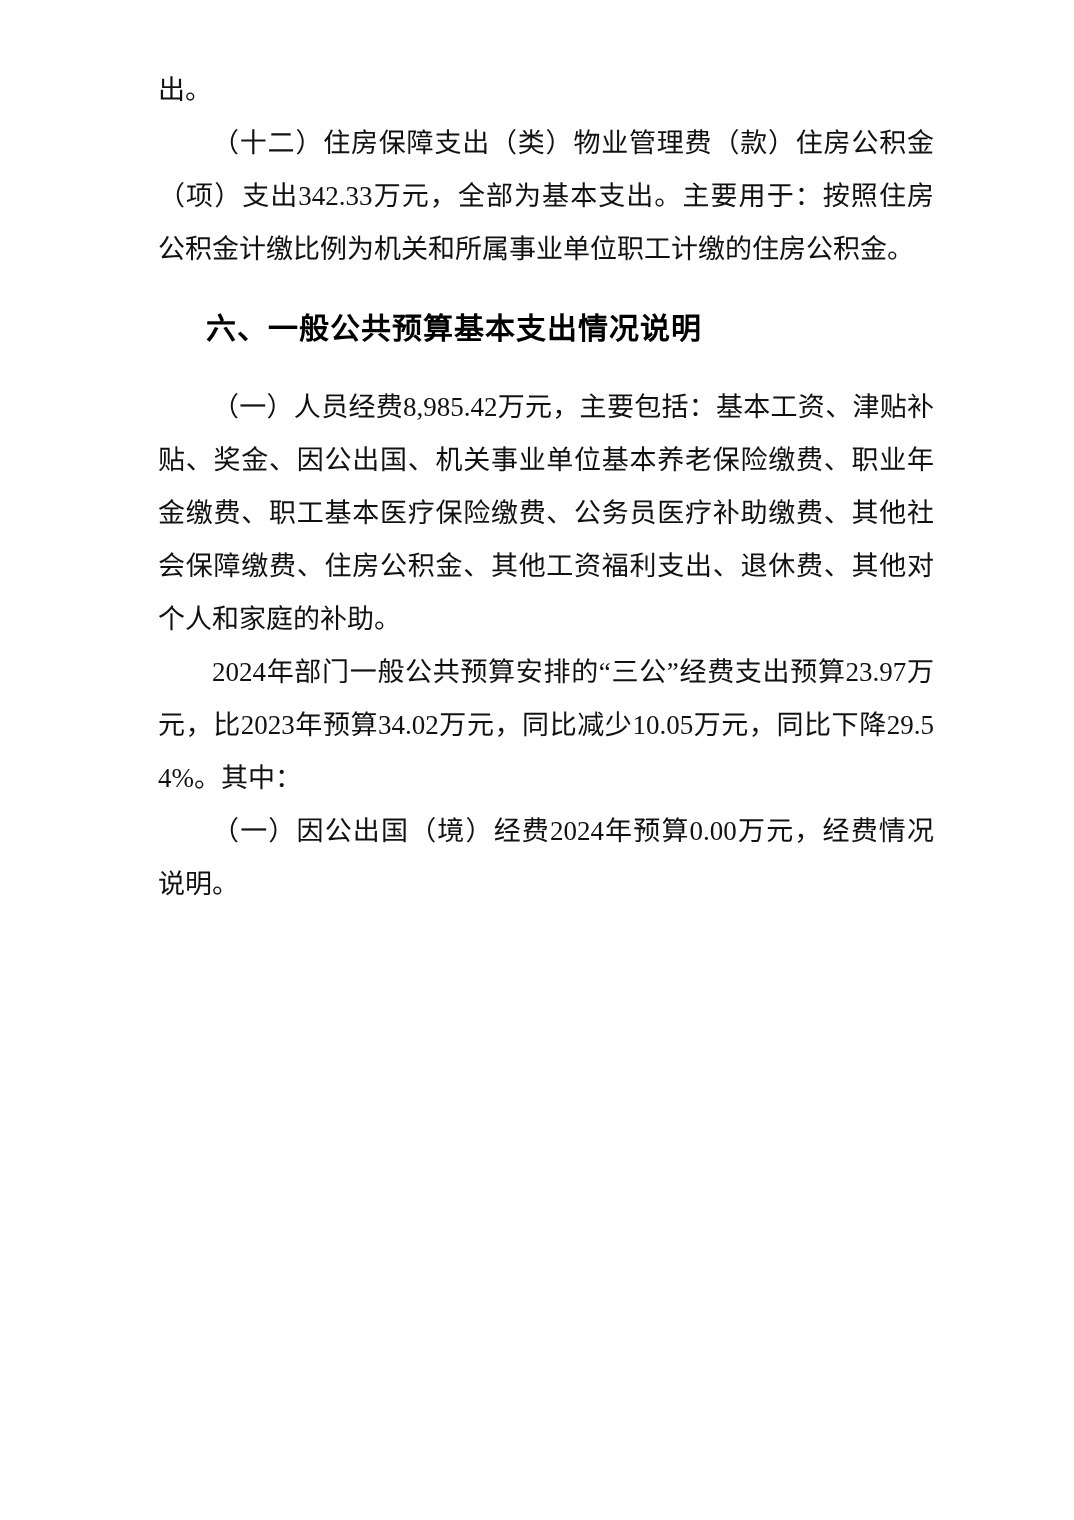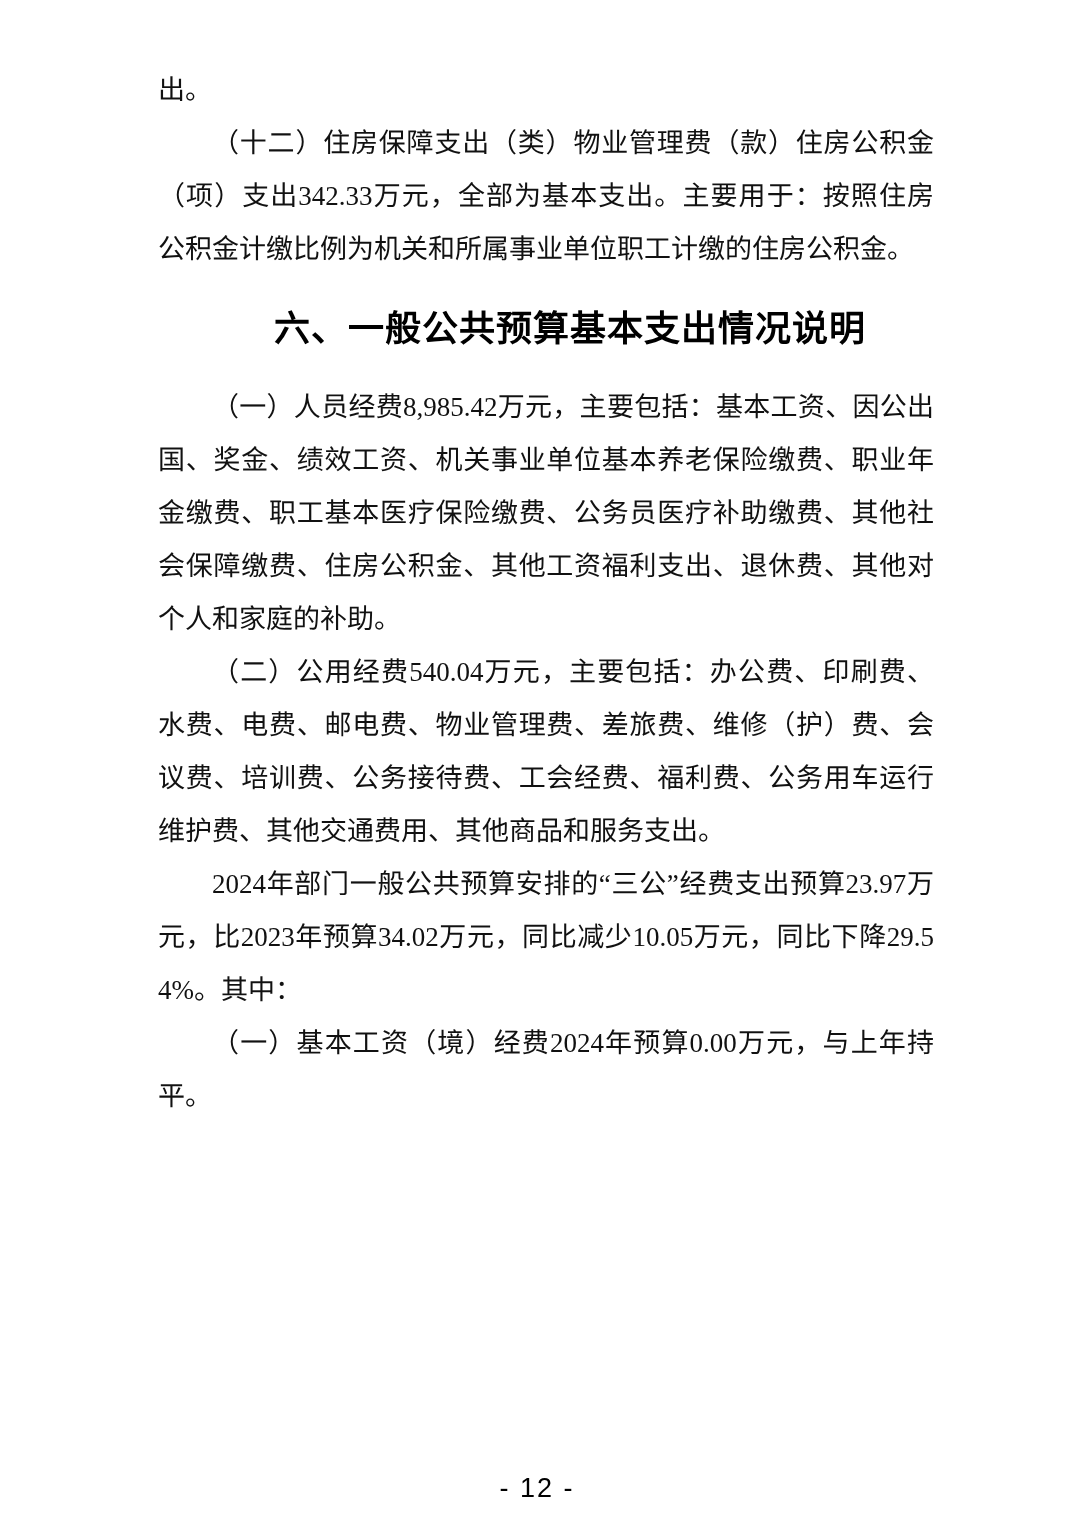--- a/index.html
+++ b/index.html
@@ -26,25 +26,25 @@
     text-justify: inter-character;
     color: #111111;
     word-break: break-all;
   }
   .para.indent {
     text-indent: 2em;
   }
   .heading {
     font-family: "Liberation Sans", "DejaVu Sans", sans-serif;
     font-weight: 700;
-    font-size: 36px;
+    font-size: 30px;
     line-height: 53px;
     color: #000000;
     margin: 26px 0 26px 48px;
-    text-align: center;
+    text-align: left;
     letter-spacing: 1px;
   }
   .footer {
     position: absolute;
     top: 1473px;
     left: 0;
     width: 100%;
     text-align: center;
     font-family: "Liberation Sans", "DejaVu Sans", sans-serif;
     font-size: 27px;
@@ -53,21 +53,17 @@
   }
 </style>
 </head>
 <body>
 
 <div class="page">
   <main class="content">
       <p class="para">出。</p>
       <p class="para indent">（十二）住房保障支出（类）物业管理费（款）住房公积金（项）支出342.33万元，全部为基本支出。主要用于：按照住房公积金计缴比例为机关和所属事业单位职工计缴的住房公积金。</p>
       <h2 class="heading">六、一般公共预算基本支出情况说明</h2>
-      <p class="para indent">（一）人员经费8,985.42万元，主要包括：基本工资、因公出国、奖金、绩效工资、机关事业单位基本养老保险缴费、职业年金缴费、职工基本医疗保险缴费、公务员医疗补助缴费、其他社会保障缴费、住房公积金、其他工资福利支出、退休费、其他对个人和家庭的补助。</p>
-      <p class="para indent">（二）公用经费540.04万元，主要包括：办公费、印刷费、水费、电费、邮电费、物业管理费、差旅费、维修（护）费、会议费、培训费、公务接待费、工会经费、福利费、公务用车运行维护费、其他交通费用、其他商品和服务支出。</p>
+      <p class="para indent">（一）人员经费8,985.42万元，主要包括：基本工资、津贴补贴、奖金、因公出国、机关事业单位基本养老保险缴费、职业年金缴费、职工基本医疗保险缴费、公务员医疗补助缴费、其他社会保障缴费、住房公积金、其他工资福利支出、退休费、其他对个人和家庭的补助。</p>
       <p class="para indent">2024年部门一般公共预算安排的“三公”经费支出预算23.97万元，比2023年预算34.02万元，同比减少10.05万元，同比下降29.54%。其中：</p>
-      <p class="para indent">（一）基本工资（境）经费2024年预算0.00万元，与上年持平。</p>
+      <p class="para indent">（一）因公出国（境）经费2024年预算0.00万元，经费情况说明。</p>
     </main>
-  <div class="footer">
-    <span>- 12 -</span>
-  </div>
 </div>
 
 </body></html>

